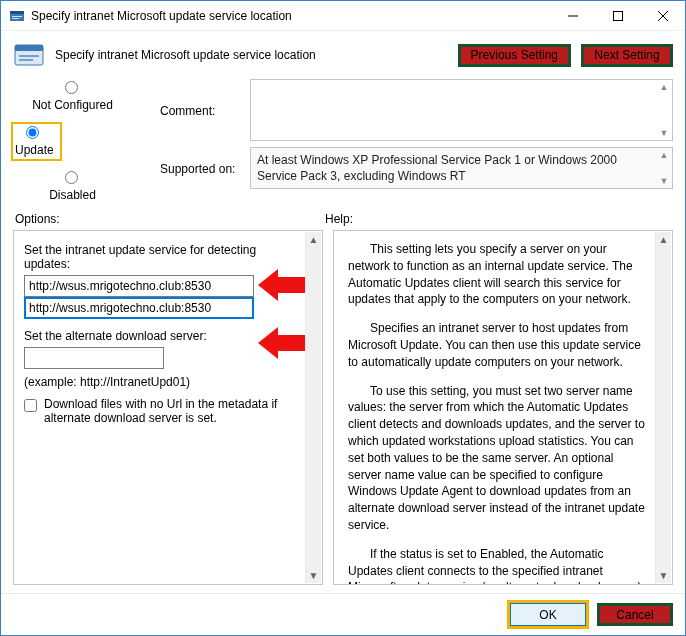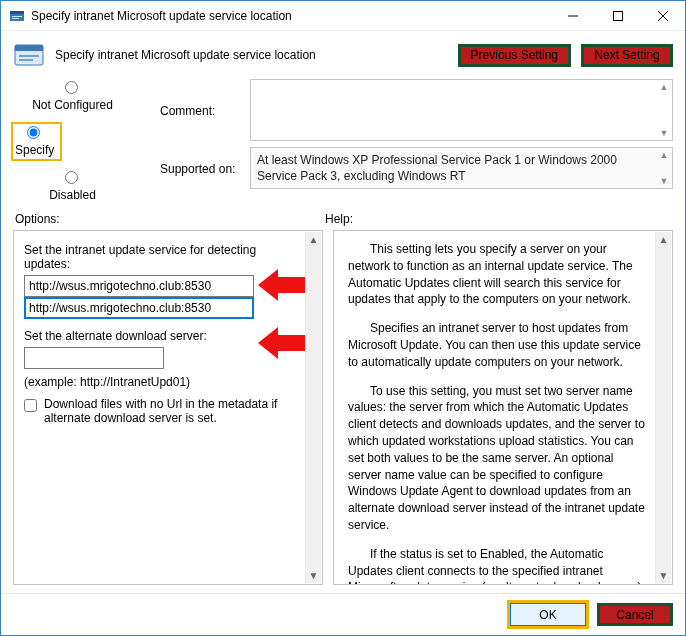--- a/index.html
+++ b/index.html
@@ -192,21 +192,21 @@
 
 <div class="radio-area">
   <div class="radio-col">
     <label class="radio-row">
       <input type="radio" name="st" style="">
       <span>Not Configured</span>
     </label>
     <div class="radio-hl">
       <label class="radio-row">
         <input type="radio" name="st" checked="" style="">
-        <span>Specify</span>
+        <span>Update</span>
       </label>
     </div>
     <label class="radio-row">
       <input type="radio" name="st" style="">
       <span>Disabled</span>
     </label>
   </div>
 
   <div class="meta-col">
     <div class="meta-row">

